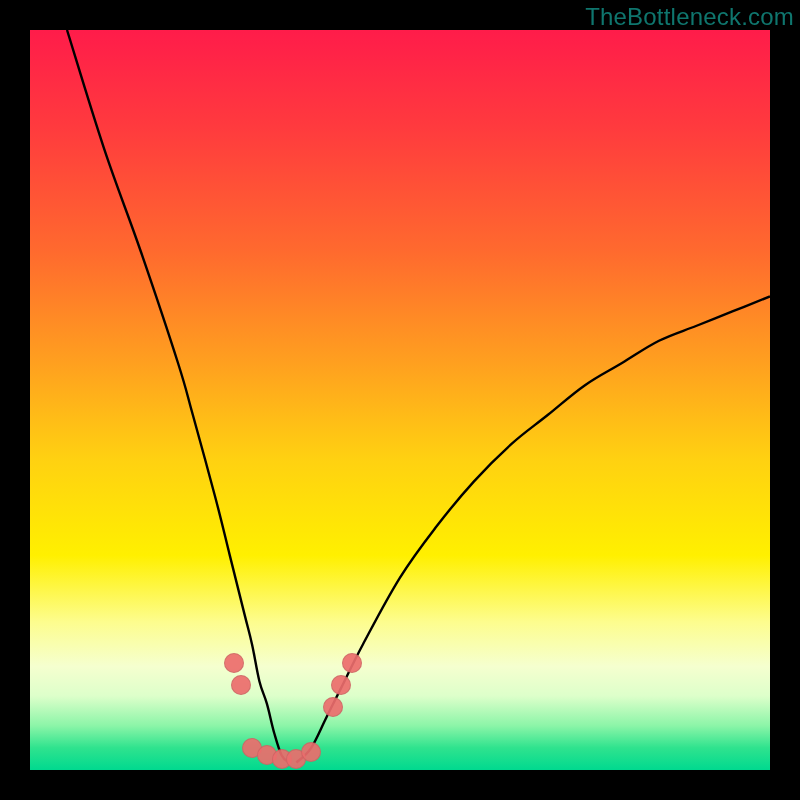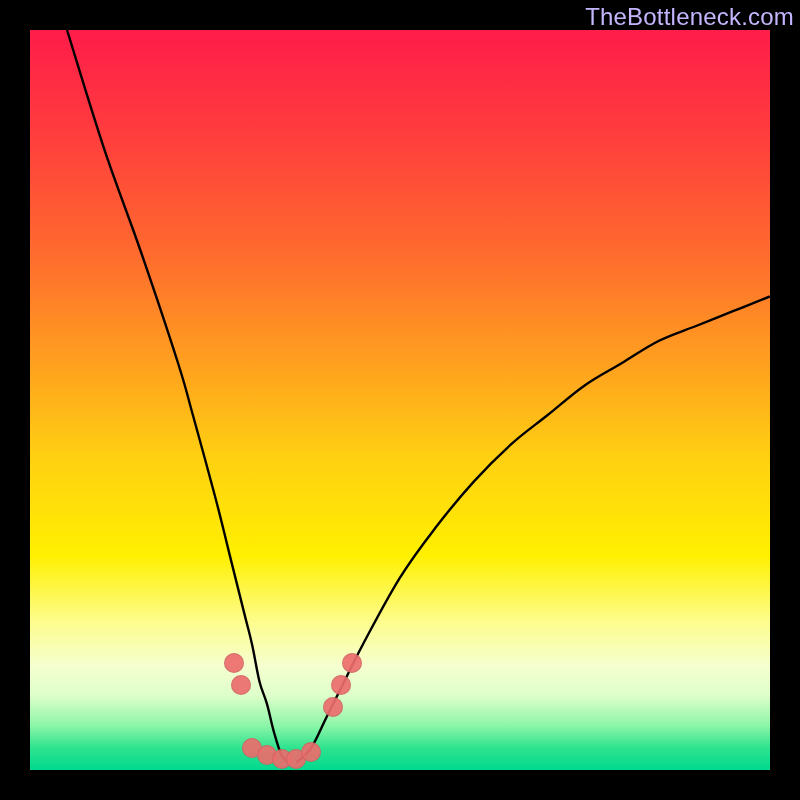--- a/index.html
+++ b/index.html
@@ -36,21 +36,21 @@
       #ddffca 90%,
       #8cf5a8 94%,
       #2fe38e 97%,
       #00d98f 100%
     );
   }
   .watermark {
     position: absolute;
     right: 6px;
     top: 3px;
-    color: #c4b5fd;
+    color: #0f766e;
     font-size: 24px;
     font-weight: 500;
     letter-spacing: 0.2px;
   }
   svg.curves {
     position: absolute;
     left: 0;
     top: 0;
     width: 740px;
     height: 740px;

